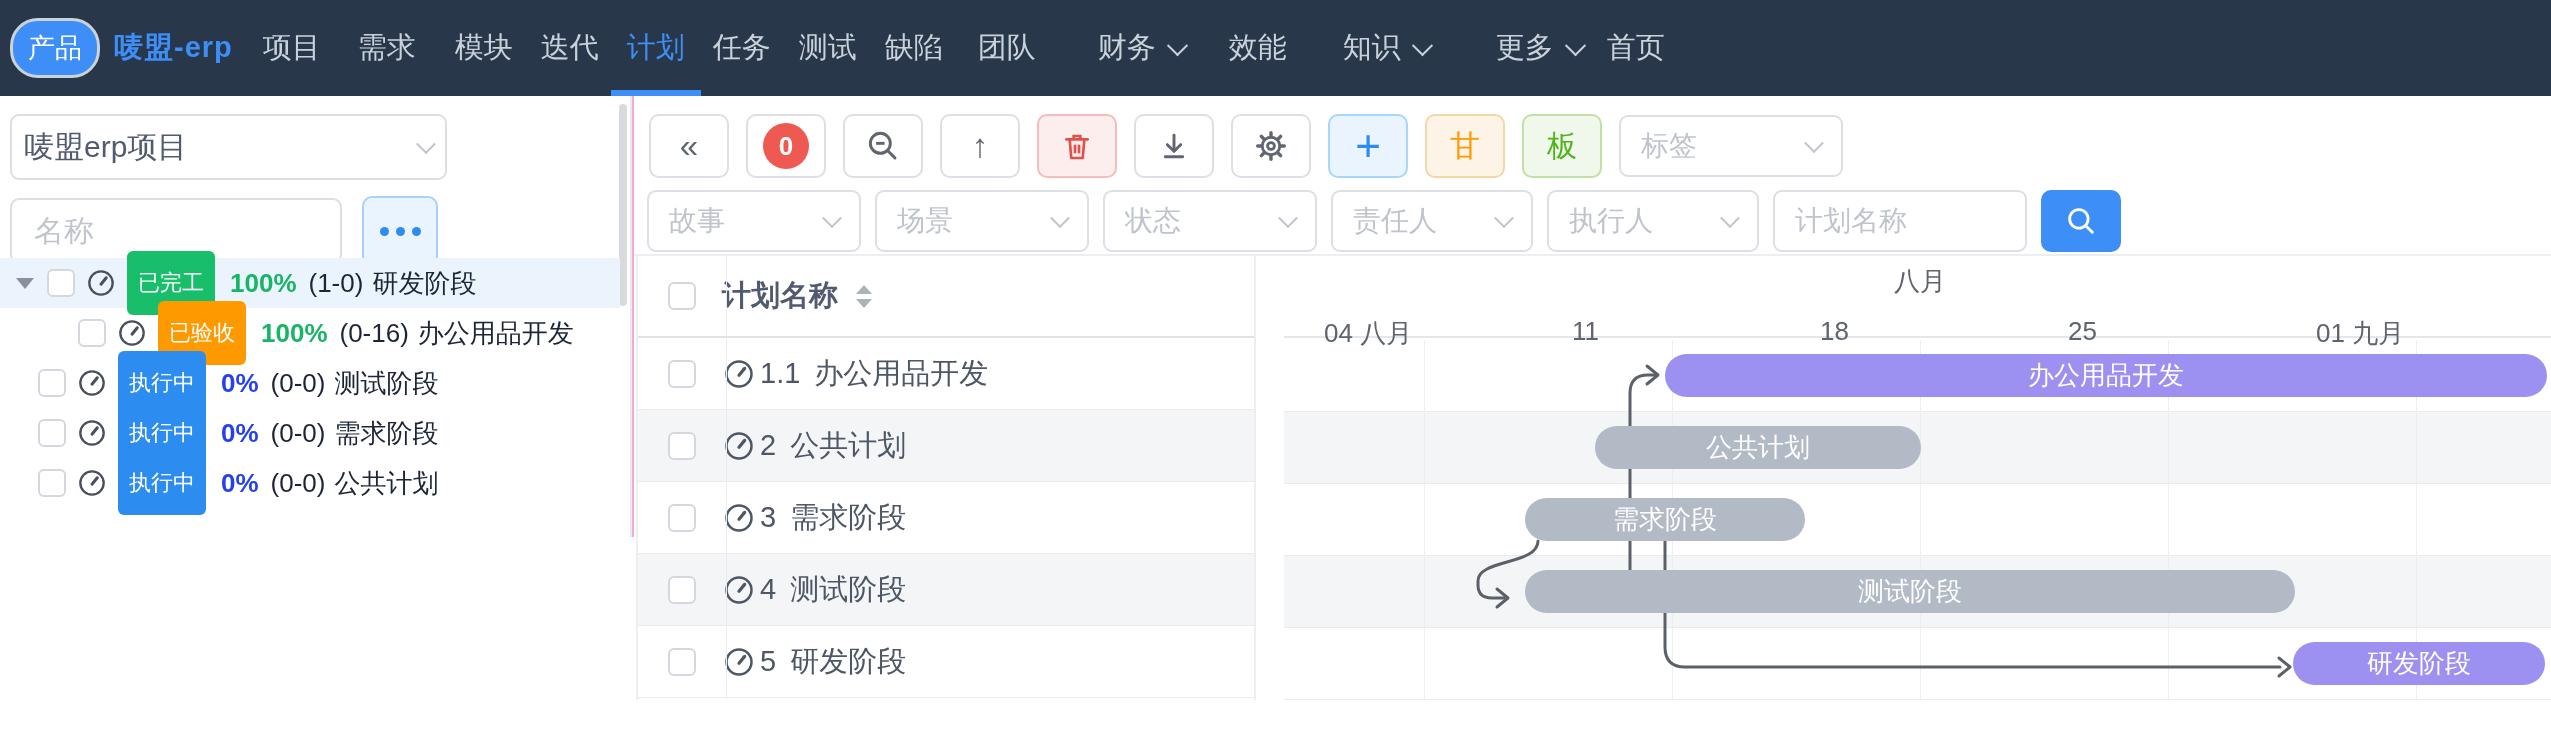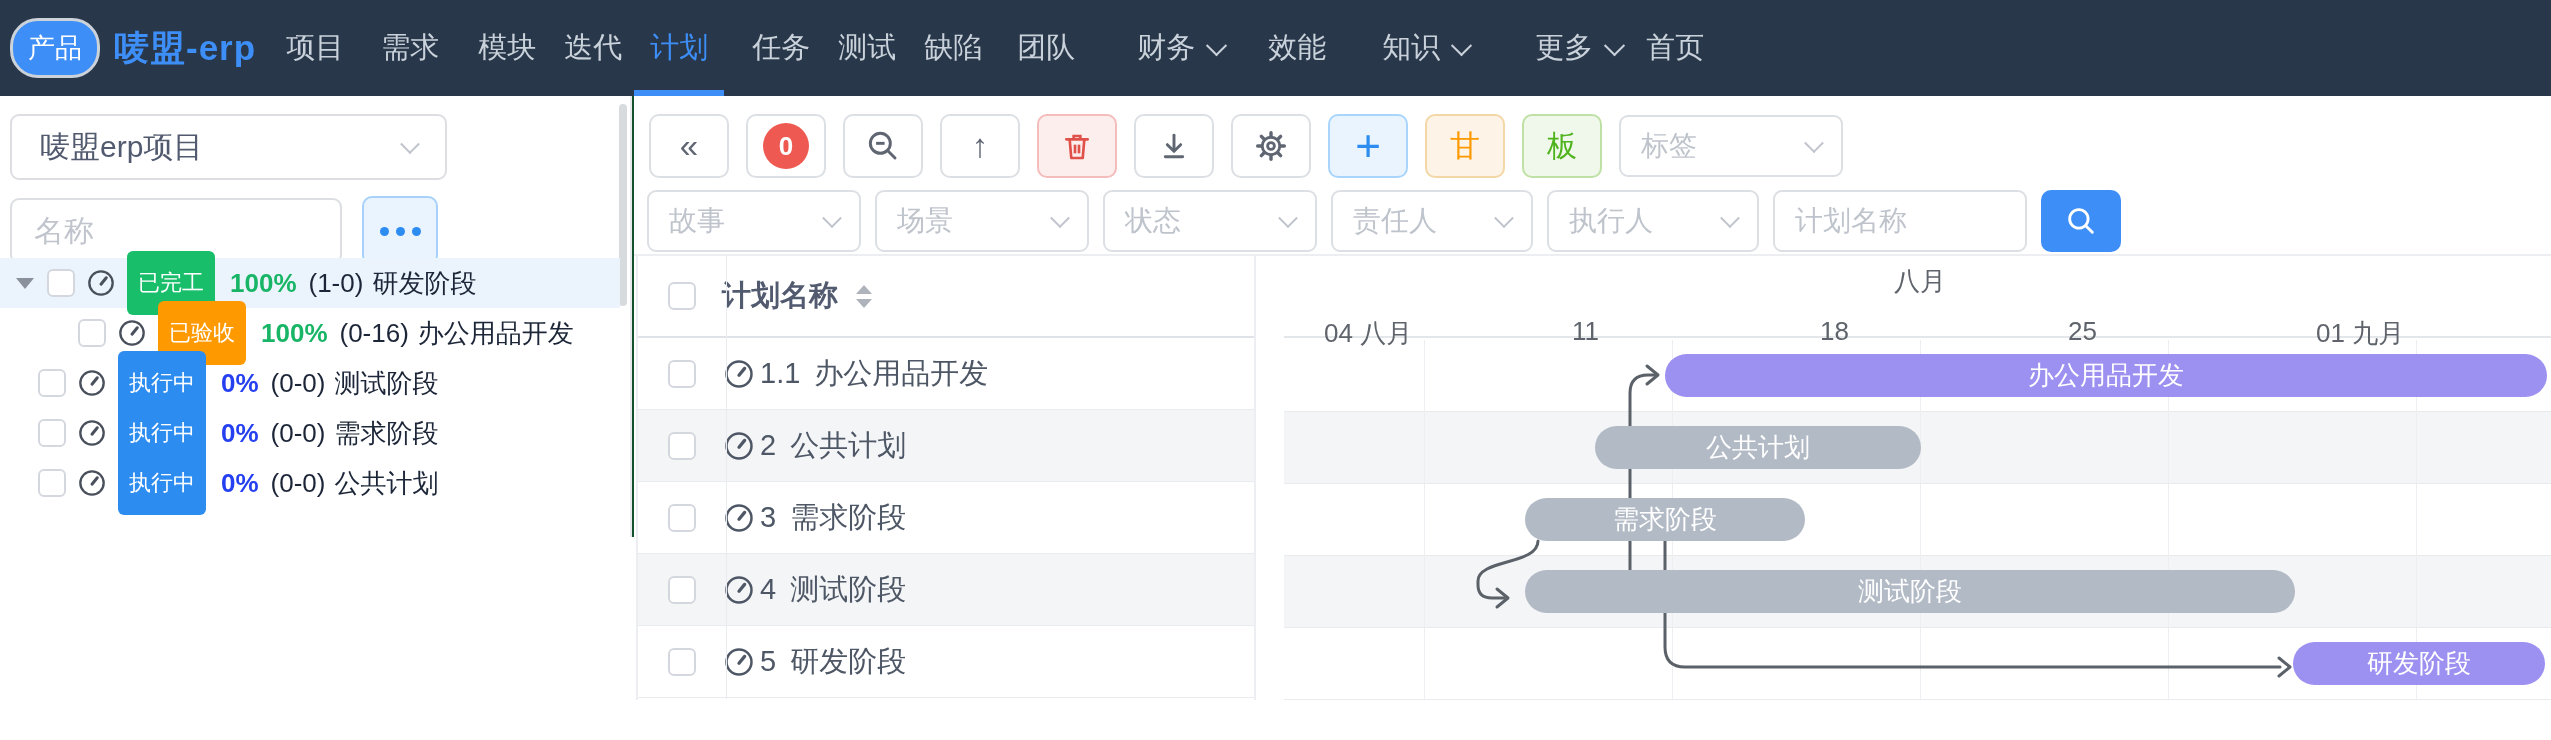--- a/index.html
+++ b/index.html
@@ -1,30 +1,30 @@
 <!DOCTYPE html>
 <html><head>
 <meta charset="utf-8">
 <style>
   html,body{margin:0;padding:0;background:#fff;}
   body{width:2551px;height:740px;overflow:hidden;font-family:"Liberation Sans",sans-serif;}
-  .app{position:relative;width:2551px;height:537px;background:#14532d;border-radius:23px;}
+  .app{position:relative;width:2551px;height:537px;background:#f9a8d4;border-radius:23px;}
 
   
   .navbar{position:absolute;top:0;left:0;width:100%;height:96px;background:#28374a;display:flex;align-items:center;box-sizing:border-box;padding-left:10px;}
   .brand-badge{flex:0 0 auto;width:84px;height:54px;border-radius:28px;background:#3d8ef7;border:3px solid #ccd2d9;color:#fff;font-size:27px;display:flex;align-items:center;justify-content:center;}
-  .brand-title{color:#3d8ef7;font-size:35px;font-weight:bold;margin-left:14px;letter-spacing:1px;}
+  .brand-title{color:#3d8ef7;font-size:29px;font-weight:bold;margin-left:14px;letter-spacing:1px;}
   .nav-item{position:relative;height:96px;display:flex;align-items:center;color:#c9d1da;font-size:29px;cursor:pointer;white-space:nowrap;}
   .nav-item.active{color:#3d8ef7;}
   .nav-item.active::after{content:"";position:absolute;left:-16px;right:-16px;bottom:0;height:6px;background:#3d8ef7;}
   .nav-caret{width:13px;height:13px;border-right:2px solid #c9d1da;border-bottom:2px solid #c9d1da;transform:rotate(45deg) translate(-2px,-2px);margin-left:14px;display:inline-block;}
 
   
   .sidebar{position:absolute;top:96px;left:0;width:632px;bottom:0;background:#fff;border-right:2px solid #e7e9ec;box-sizing:border-box;}
-  .project-select{position:absolute;left:10px;top:18px;width:437px;height:66px;border:2px solid #dcdee2;border-radius:9px;background:#fff;display:flex;align-items:center;justify-content:space-between;box-sizing:border-box;padding:0 28px;font-size:30px;color:#515a6e;}
+  .project-select{position:absolute;left:10px;top:18px;width:437px;height:66px;border:2px solid #dcdee2;border-radius:9px;background:#fff;display:flex;align-items:center;justify-content:space-between;box-sizing:border-box;padding:0 12px;font-size:30px;color:#515a6e;}
   .sel-caret{width:12px;height:12px;border-right:2px solid #c0c4cc;border-bottom:2px solid #c0c4cc;transform:rotate(45deg) translate(-2px,-2px);}
   .name-input{position:absolute;left:10px;top:102px;width:332px;height:66px;border:2px solid #dcdee2;border-radius:9px;box-sizing:border-box;padding:0 22px;font-size:30px;color:#515a6e;outline:none;}
   .name-input::placeholder{color:#c0c4cc;}
   .more-btn{position:absolute;left:362px;top:100px;width:76px;height:70px;background:#eaf4fe;border:2px solid #a7d1fb;border-radius:10px;box-sizing:border-box;display:flex;align-items:center;justify-content:center;gap:7px;cursor:pointer;}
   .more-btn i{width:9px;height:9px;border-radius:50%;background:#2d8cf0;}
   .scroll-thumb{position:absolute;right:3px;top:8px;width:8px;height:202px;background:#d8dbde;border-radius:4px;}
 
   .tree{position:absolute;left:0;top:162px;right:10px;}
   .tree-row{height:50px;display:flex;align-items:center;font-size:26px;color:#1c2638;cursor:pointer;}
   .tree-row.selected{background:#ebf4fc;}
@@ -95,21 +95,21 @@
       </div>
     <div class="nav-item" style="margin-left:39px">
         <span>模块</span>
       </div>
     <div class="nav-item" style="margin-left:28px">
         <span>迭代</span>
       </div>
     <div class="nav-item active" style="margin-left:28px">
         <span>计划</span>
       </div>
-    <div class="nav-item" style="margin-left:44px">
+    <div class="nav-item" style="margin-left:28px">
         <span>任务</span>
       </div>
     <div class="nav-item" style="margin-left:28px">
         <span>测试</span>
       </div>
     <div class="nav-item" style="margin-left:28px">
         <span>缺陷</span>
       </div>
     <div class="nav-item" style="margin-left:35px">
         <span>团队</span>

